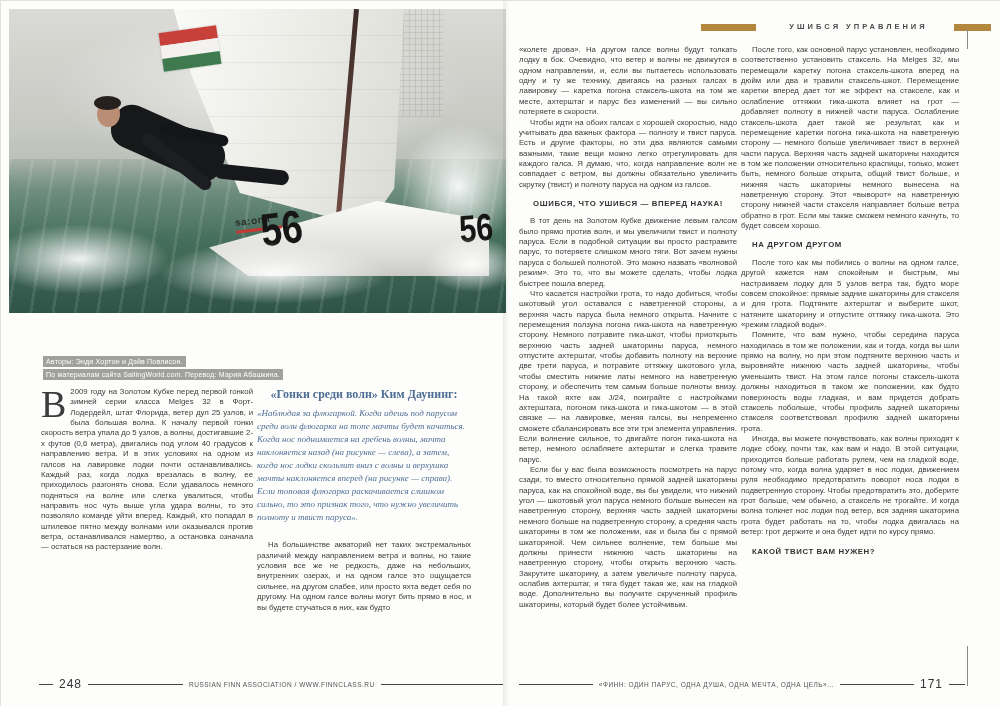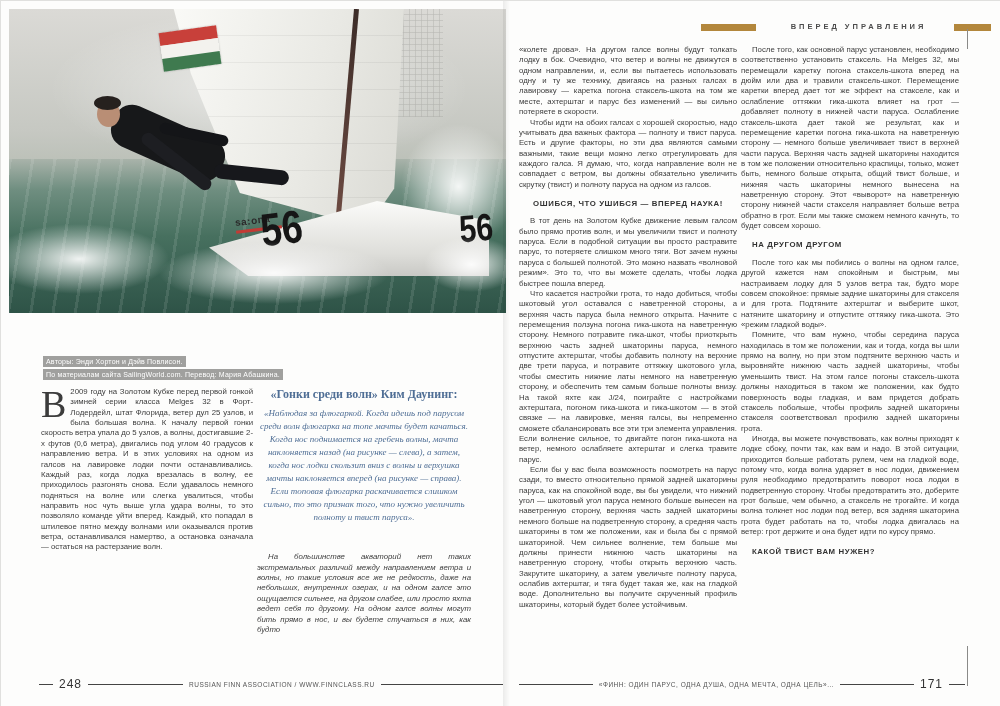--- a/index.html
+++ b/index.html
@@ -40,23 +40,23 @@
 
   
   .title{position:absolute;left:40px;top:316px;width:440px;font-family:"Liberation Serif",serif;font-size:30px;letter-spacing:3px;color:#474747;white-space:nowrap;}
   .bylines{position:absolute;left:42px;top:355px;}
   .byline{display:table;background:#a0a09e;color:#fff;font-size:7px;line-height:9px;padding:1px 3px;margin-bottom:2px;letter-spacing:.2px;}
   .body-txt{font-size:7.8px;line-height:1.33;color:#3c3c3c;text-align:justify;}
   .colL{position:absolute;left:40px;top:386px;width:212px;}
   .colR{position:absolute;left:256px;top:386px;width:214px;}
   .dropcap{float:left;font-family:"Liberation Serif",serif;font-size:38px;line-height:30px;padding:2px 4px 0 0;color:#3c3c3c;}
   .q-head{font-family:"Liberation Serif",serif;font-weight:bold;font-size:12px;color:#4f6e95;text-align:center;margin:0 0 4px 0;}
-  .q-text{font-family:"Liberation Serif",serif;font-style:italic;font-size:9px;line-height:1.45;color:#4f6e95;text-align:center;}
+  .q-text{font-family:"Liberation Serif",serif;font-style:italic;font-size:9px;line-height:1.45;color:#4f6e95;text-align:left;}
   .authors-quote{margin-top:12px;}
-  .cont{margin-top:28px;text-indent:11px;font-style:italic;}
+  .cont{margin-top:16px;text-indent:11px;}
 
   
   .sec-bar{position:absolute;height:7px;background:#b3873c;}
   .bar1{left:700px;top:23px;width:55px;}
   .bar2{left:953px;top:23px;width:37px;}
   .sec-title{position:absolute;left:760px;top:21px;width:195px;text-align:center;font-size:7.5px;font-weight:bold;letter-spacing:3px;color:#4c4c4c;}
   .cropline-t{position:absolute;left:966px;top:28px;width:1px;height:20px;background:#8a8a88;}
   .cropline-b{position:absolute;left:966px;top:645px;width:1px;height:40px;background:#8a8a88;}
   .rcol{position:absolute;top:44px;width:218px;}
   .rcol1{left:518px;} .rcol2{left:740px;}
@@ -130,21 +130,21 @@
 
   <div class="footer footL">
     <div class="rule r14"></div>
     <span class="pagenum">248</span>
     <div class="rule r95"></div>
     <span class="foot-txt">RUSSIAN FINN ASSOCIATION / WWW.FINNCLASS.RU</span>
     <div class="rule flex"></div>
   </div>
 
   <div class="sec-bar bar1"></div>
-  <div class="sec-title">ВПЕРЕД УПРАВЛЕНИЯ</div>
+  <div class="sec-title">УШИБСЯ УПРАВЛЕНИЯ</div>
   <div class="sec-bar bar2"></div>
   <div class="cropline-t"></div>
   <div class="cropline-b"></div>
 
   <div class="rcol rcol1 body-txt">
     <p class="noindent">«колете дрова». На другом галсе волны будут толкать лодку в бок. Очевидно, что ветер и волны не движутся в одном направлении, и, если вы пытаетесь использовать одну и ту же технику, двигаясь на разных галсах в лавировку — каретка погона стаксель-шкота на том же месте, ахтерштаг и парус без изменений — вы сильно потеряете в скорости.</p>
     <p>Чтобы идти на обоих галсах с хорошей скоростью, надо учитывать два важных фактора — полноту и твист паруса. Есть и другие факторы, но эти два являются самыми важными, такие вещи можно легко отрегулировать для каждого галса. Я думаю, что, когда направление волн не совпадает с ветром, вы должны обязательно увеличить скрутку (твист) и полноту паруса на одном из галсов.</p>
     <div class="h-center">ОШИБСЯ, ЧТО УШИБСЯ — ВПЕРЕД НАУКА!</div>
     <p>В тот день на Золотом Кубке движение левым галсом было прямо против волн, и мы увеличили твист и полноту паруса. Если в подобной ситуации вы просто растравите парус, то потеряете слишком много тяги. Вот зачем нужны паруса с большей полнотой. Это можно назвать «волновой режим». Это то, что вы можете сделать, чтобы лодка быстрее пошла вперед.</p>
     <p>Что касается настройки грота, то надо добиться, чтобы шкотовый угол оставался с наветренной стороны, а верхняя часть паруса была немного открыта. Начните с перемещения ползуна погона гика-шкота на наветренную сторону. Немного потравите гика-шкот, чтобы приоткрыть верхнюю часть задней шкаторины паруса, немного отпустите ахтерштаг, чтобы добавить полноту на верхние две трети паруса, и потравите оттяжку шкотового угла, чтобы сместить нижние латы немного на наветренную сторону, и обеспечить тем самым больше полноты внизу. На такой яхте как J/24, поиграйте с настройками ахтерштага, погоном гика-шкота и гика-шкотом — в этой связке — на лавировке, меняя галсы, вы непременно сможете сбалансировать все эти три элемента управления. Если волнение сильное, то двигайте погон гика-шкота на ветер, немного ослабляете ахтерштаг и слегка травите парус.</p>

